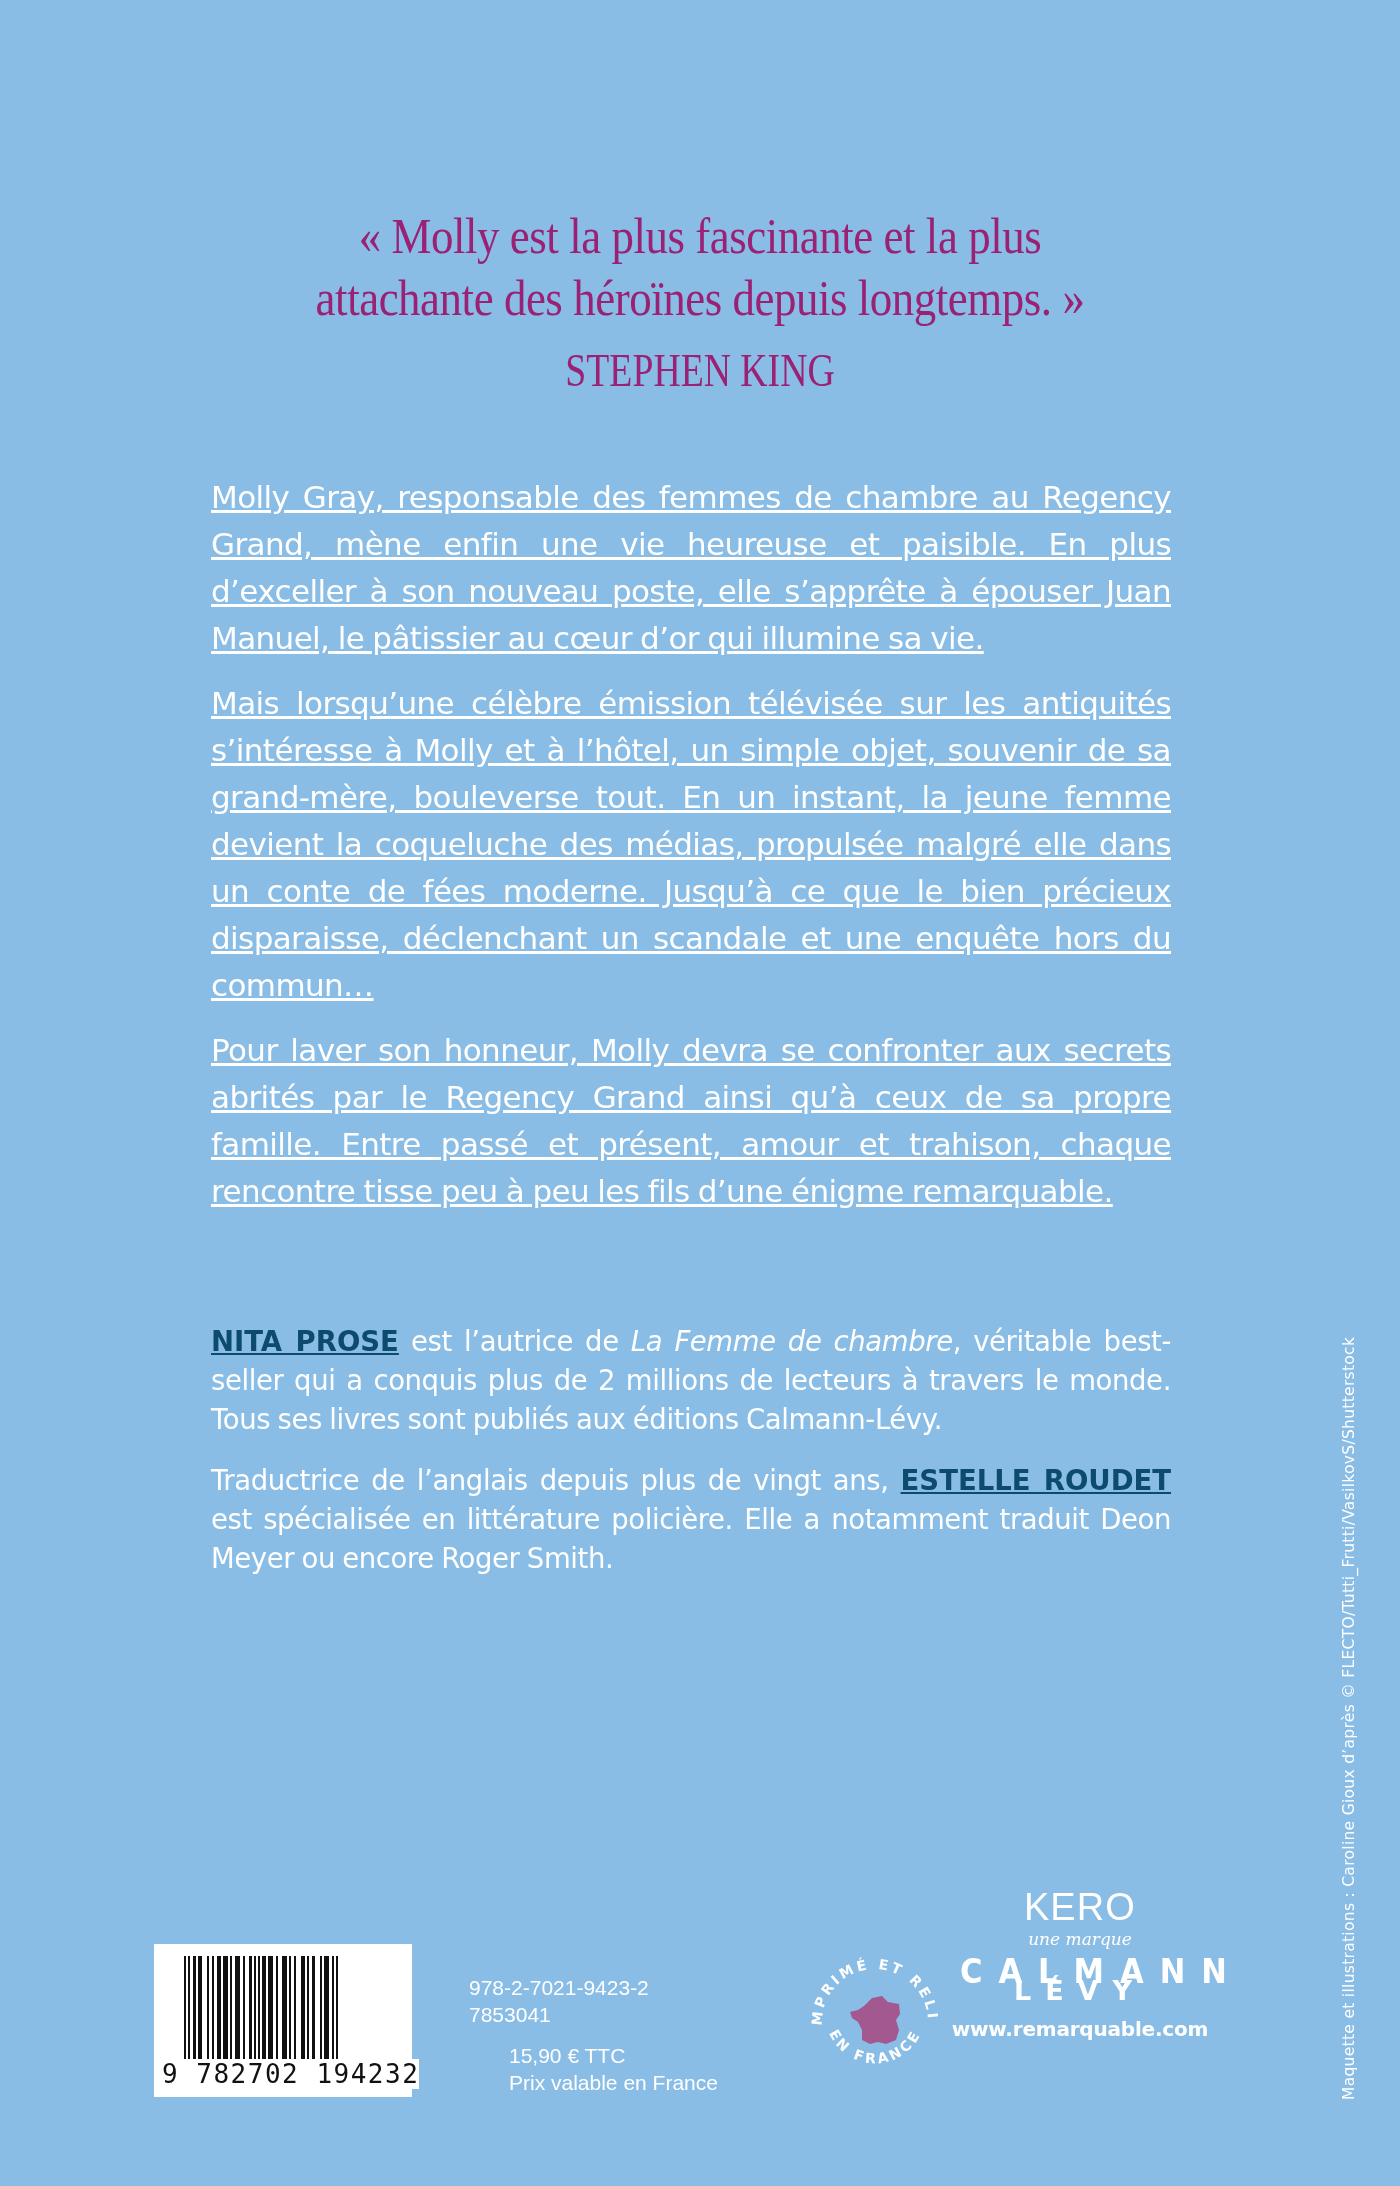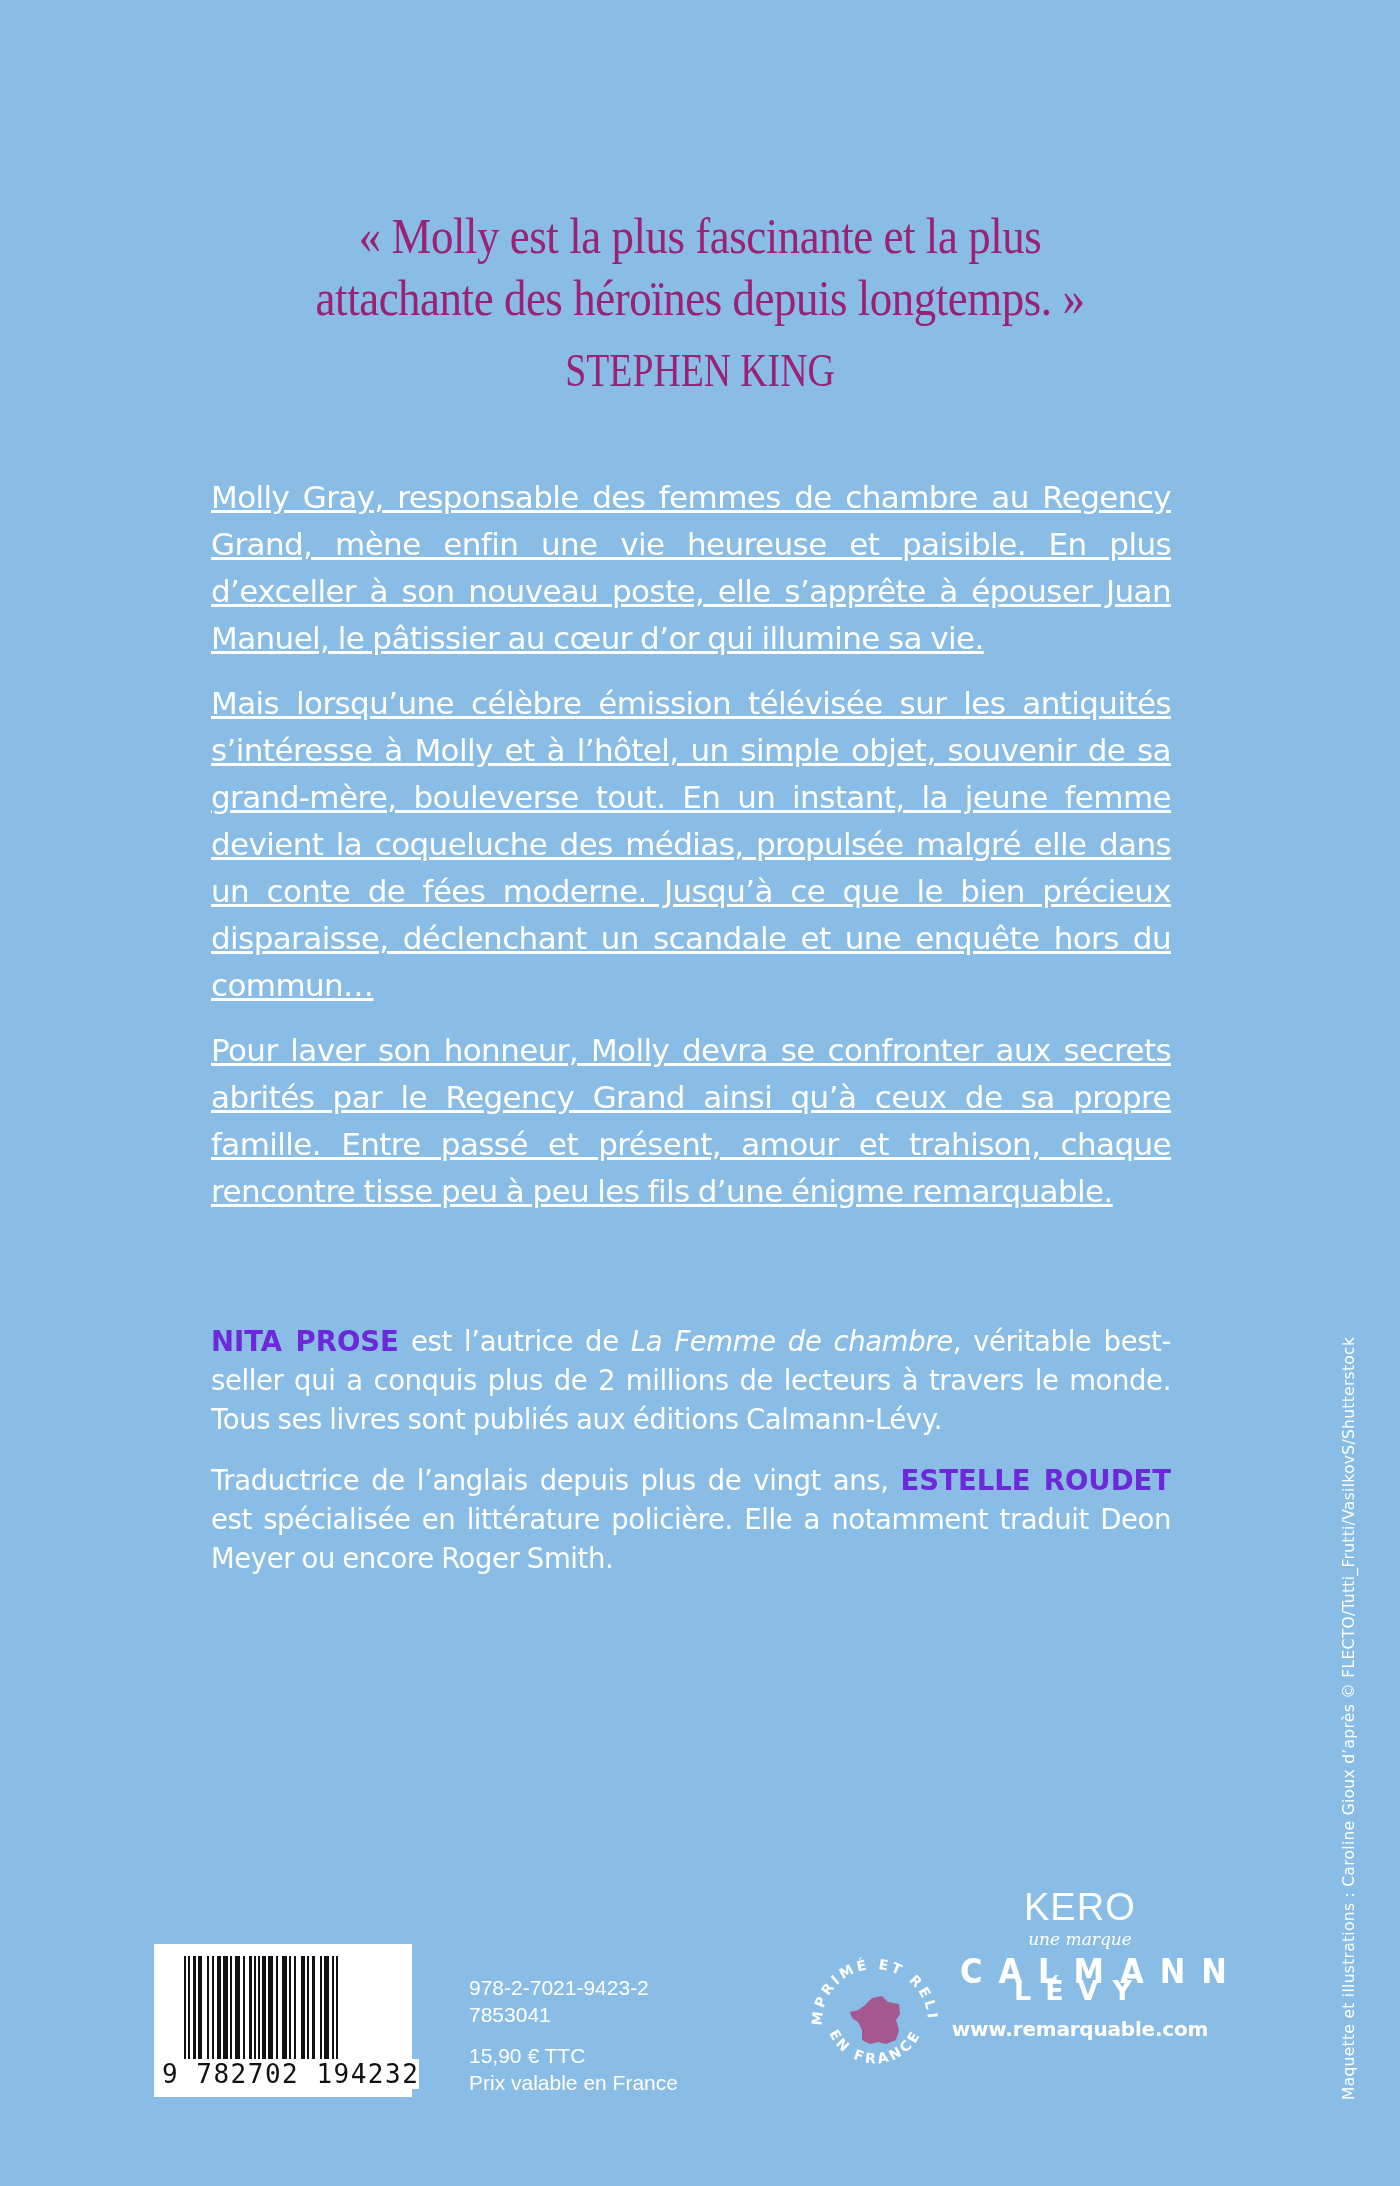--- a/index.html
+++ b/index.html
@@ -39,21 +39,21 @@
       text-align-last: left;
       word-spacing: -1px;
     }
     .bio {
       position: absolute; left: 211px; top: 1322px; width: 960px;
     }
     .bio p {
       font-size: 27.5px; line-height: 39px; margin-bottom: 22px;
       letter-spacing: -0.4px;
     }
-    .name-hl { color: #6d28d9; font-weight: bold; letter-spacing: 0px; }
+    .name-hl { color: #0c4a6e; font-weight: bold; letter-spacing: 0px; text-decoration: underline; }
     .italic { font-style: italic; }
     .vertical-credit {
       position: absolute;
       left: 1340px; top: 2100px;
       transform-origin: 0 0;
       transform: rotate(-90deg);
       white-space: nowrap;
       font-size: 15.5px;
       letter-spacing: 0.3px;
       color: #ffffff;
@@ -72,21 +72,21 @@
       position: absolute; left: 8px; bottom: 8px;
       font-family: "DejaVu Sans Mono", monospace;
       font-size: 26px; color: #111; letter-spacing: 1.5px;
       background: #fff;
     }
     .isbn-info {
       position: absolute; left: 469px; top: 1974px;
       font-family: "Liberation Sans", sans-serif;
       font-size: 21px; line-height: 27px; color: #ffffff;
     }
-    .isbn-info .price-block { margin-top: 14px; }
+    .isbn-info .price-block { margin-top: 14px; margin-left: 40px; }
     .made-in-france {
       position: absolute; left: 800px; top: 1940px; width: 150px; height: 150px;
     }
     .publisher {
       position: absolute; left: 930px; top: 1888px; width: 300px; text-align: center;
       color: #ffffff;
     }
     .kero-logo {
       font-family: "Liberation Sans", sans-serif;
       font-size: 38px; font-weight: normal; letter-spacing: 1px; line-height: 38px;

